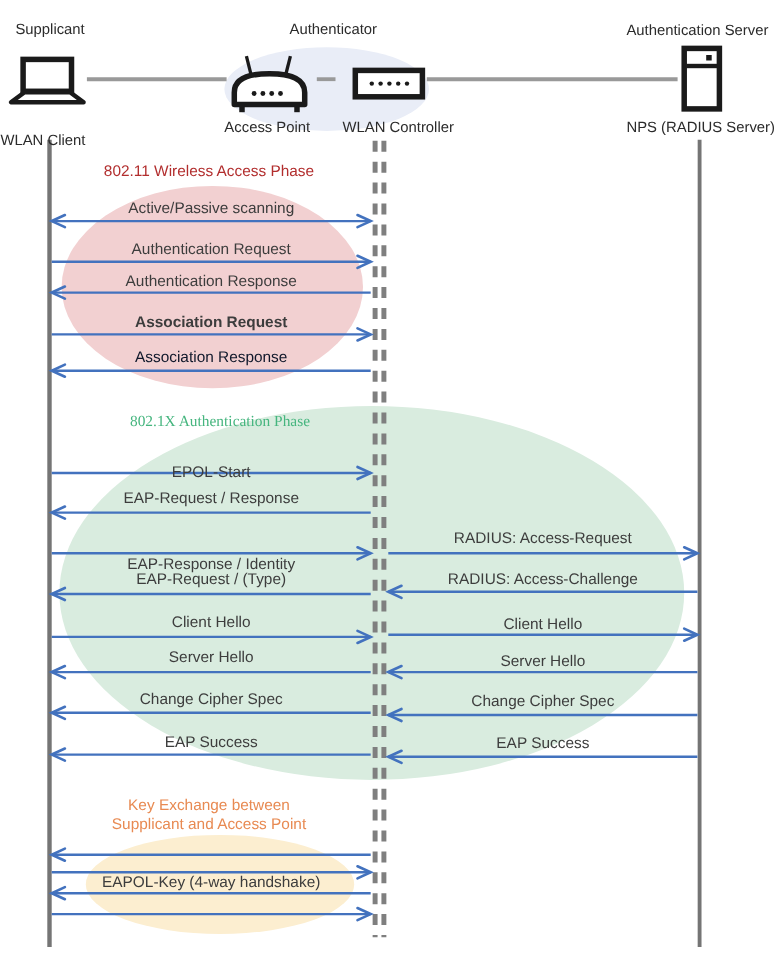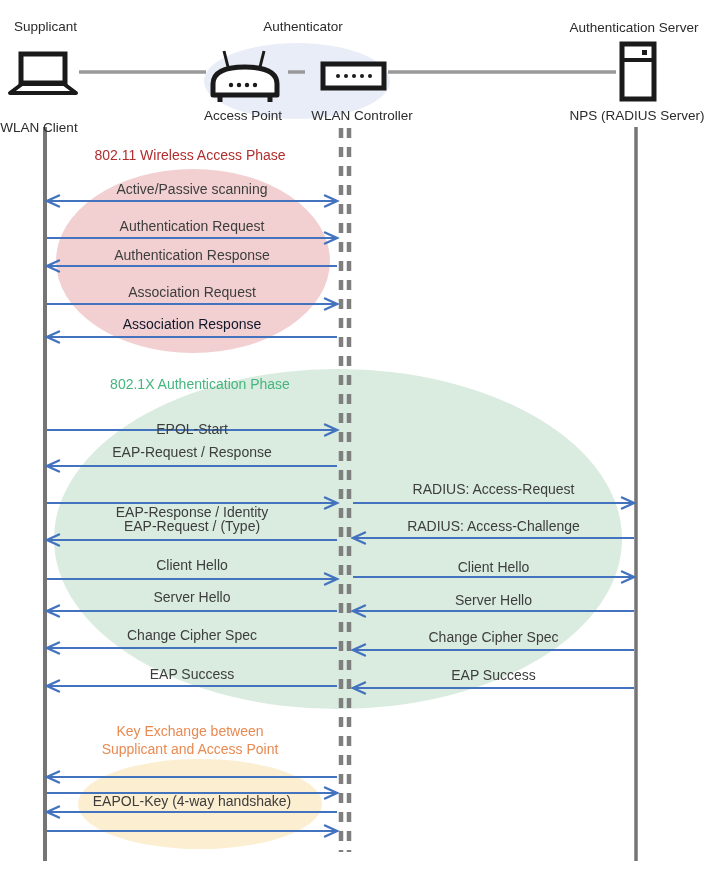--- a/index.html
+++ b/index.html
@@ -177,27 +177,27 @@
     <div class="label" style="left:14px;top:19px;">Supplicant</div>
     <div class="label center" style="left:303px;top:19px;">Authenticator</div>
     <div class="label center" style="left:634px;top:20px;">Authentication Server</div>
 
     <div class="label center" style="left:39px;top:120px;">WLAN Client</div>
     <div class="label center" style="left:243px;top:108px;">Access Point</div>
     <div class="label center" style="left:362px;top:108px;">WLAN Controller</div>
     <div class="label center" style="left:637px;top:108px;">NPS (RADIUS Server)</div>
 
     <div class="phase-title" style="left: 190px; top: 146px; color: rgb(178, 46, 46);">802.11 Wireless Access Phase</div>
-    <div class="phase-title" style="left: 200px; top: 375px; color: rgb(69, 181, 126);">802.1X Authentication Phase</div>
+    <div class="phase-title" style="left: 200px; top: 375px; color: rgb(69, 181, 126); font-family: Liberation Serif, serif;">802.1X Authentication Phase</div>
     <div class="phase-title" style="left: 190px; top: 722px; color: rgb(232, 138, 82);">Key Exchange between
 Supplicant and Access Point</div>
   <div class="msg-label" style="left: 192px; top: 181px; color: rgb(61, 61, 61);">Active/Passive scanning</div>
       <div class="msg-label" style="left: 192px; top: 218px; color: rgb(61, 61, 61);">Authentication Request</div>
       <div class="msg-label" style="left: 192px; top: 247px; color: rgb(61, 61, 61);">Authentication Response</div>
-      <div class="msg-label" style="left: 192px; top: 284px; color: rgb(61, 61, 61);">Association Request</div>
+      <div class="msg-label" style="left: 192px; top: 284px; color: rgb(61, 61, 61); font-weight: bold;">Association Request</div>
       <div class="msg-label" style="left: 192px; top: 316px; color: #0f172a;">Association Response</div>
       <div class="msg-label" style="left: 192px; top: 421px; color: rgb(61, 61, 61);">EPOL-Start</div>
       <div class="msg-label" style="left: 192px; top: 444px; color: rgb(61, 61, 61);">EAP-Request / Response</div>
       <div class="msg-label" style="left: 192px; top: 481px; color: rgb(61, 61, 61); margin-top: 23px;">EAP-Response / Identity</div>
       <div class="msg-label" style="left: 493.5px; top: 481px; color: rgb(61, 61, 61);">RADIUS: Access-Request</div>
       <div class="msg-label" style="left: 192px; top: 518px; color: rgb(61, 61, 61);">EAP-Request / (Type)</div>
       <div class="msg-label" style="left: 493.5px; top: 518px; color: rgb(61, 61, 61);">RADIUS: Access-Challenge</div>
       <div class="msg-label" style="left: 192px; top: 557px; color: rgb(61, 61, 61);">Client Hello</div>
       <div class="msg-label" style="left: 493.5px; top: 559px; color: rgb(61, 61, 61);">Client Hello</div>
       <div class="msg-label" style="left: 192px; top: 589px; color: rgb(61, 61, 61);">Server Hello</div>

